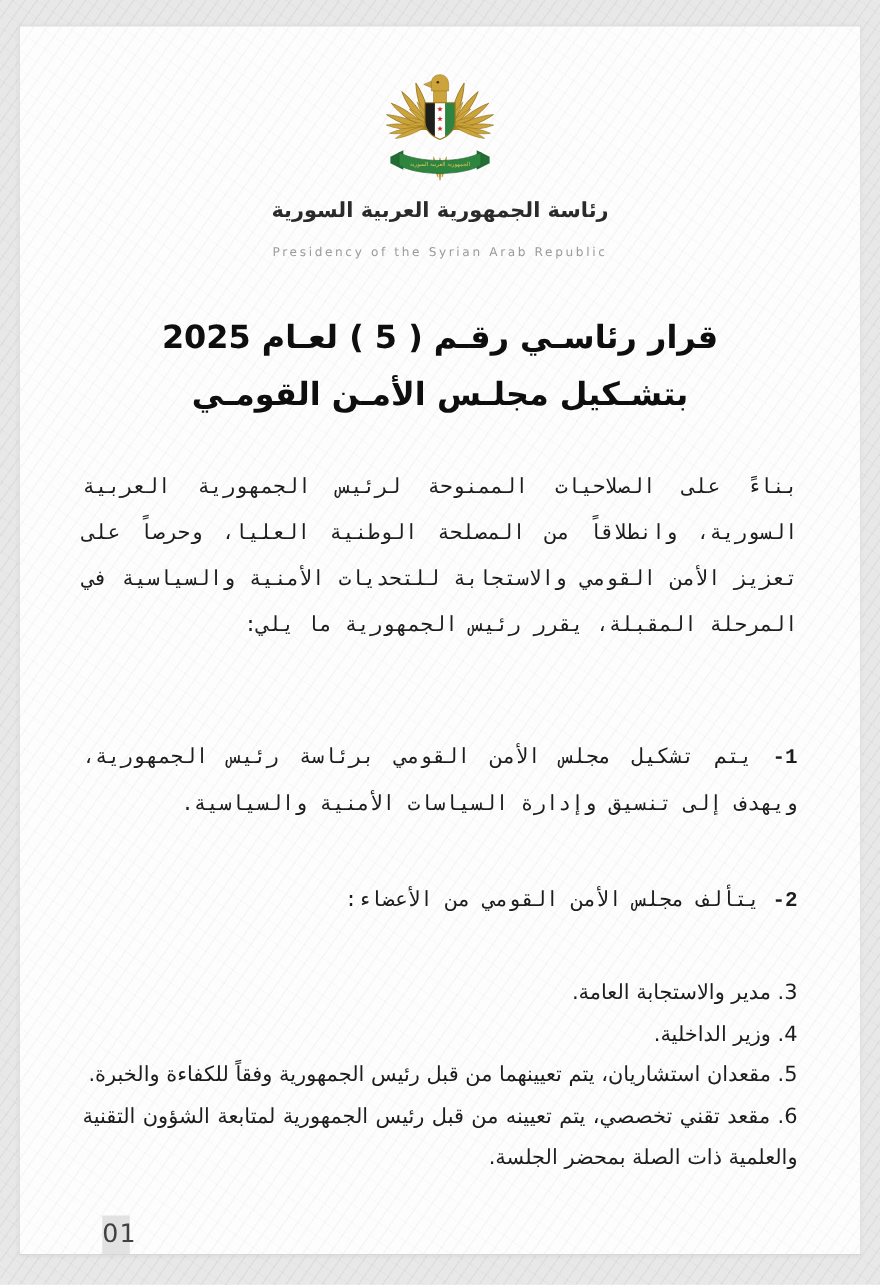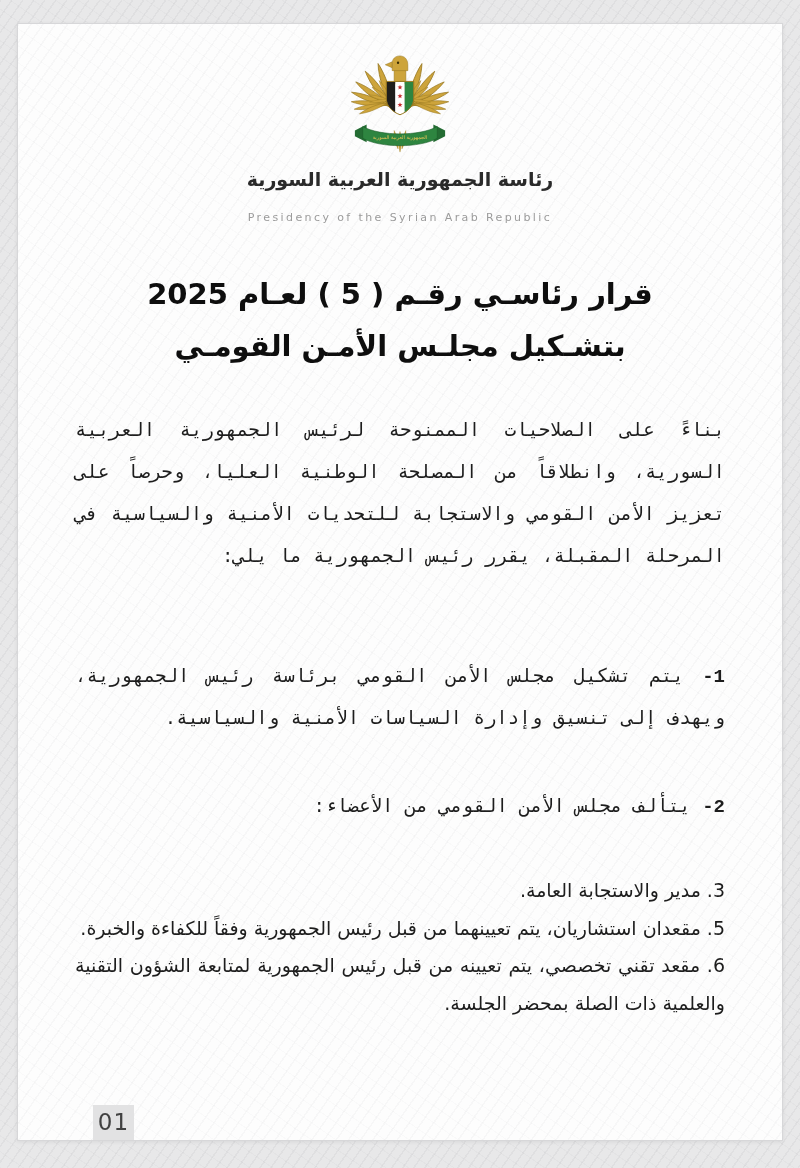--- a/index.html
+++ b/index.html
@@ -14,21 +14,21 @@
   .card{
     position:absolute;left:17px;top:23px;width:764px;height:1116px;
     background-color:#fdfdfd;
     background-image:
       repeating-linear-gradient(125deg, rgba(130,130,138,0.05) 0 1.5px, rgba(0,0,0,0) 1.5px 10px),
       repeating-linear-gradient(35deg, rgba(130,130,138,0.03) 0 1px, rgba(0,0,0,0) 1px 14px);
     border:1px solid #d7d7d9;
     box-shadow:0 1px 4px rgba(0,0,0,0.07);
   }
   .content{padding:0 57px;}
-  .emblem-wrap{padding-top:28px;text-align:center;}
+  .emblem-wrap{padding-top:40px;text-align:center;}
   .org-ar{
     margin:10px 0 0;font-size:19px;font-weight:bold;color:#2a2a2a;
     text-align:center;direction:rtl;
   }
   .org-en{
     margin-top:21px;font-size:11px;letter-spacing:2.4px;color:#9b9b9b;
     text-align:center;
   }
   .title{
     margin:44px 0 0;text-align:center;direction:rtl;
@@ -43,21 +43,21 @@
   .preamble{margin:38px 0 0;}
   .clause{margin:0;}
   .clause-1{margin-top:78px;}
   .clause-2{margin-top:46px;}
   .cnum{font-weight:bold;}
   .members{
     list-style:none;margin:44px 0 0;padding:0;direction:rtl;
     color:#1d1d1d;font-size:19px;line-height:37.5px;text-align:justify;
   }
   .pagenum{
-    position:absolute;left:75px;bottom:0;width:41px;height:35px;
+    position:absolute;left:75px;bottom:0;width:25px;height:35px;
     background:#e2e2e3;color:#414141;font-size:23px;line-height:35px;
     text-align:center;letter-spacing:1px;
   }
 </style>
 </head>
 <body>
 
 <div class="card">
   <div class="content">
 
@@ -130,20 +130,24 @@
       <span class="cnum">2-</span>
       <span>يتألف مجلس الأمن القومي من الأعضاء:</span>
     </p>
 
     <ul class="members">
       <li>
         <span>3.</span>
         <span>مدير والاستجابة العامة.</span>
       </li>
       <li>
+        <span>4.</span>
+        <span>وزير الداخلية.</span>
+      </li>
+      <li>
         <span>5.</span>
         <span>مقعدان استشاريان، يتم تعيينهما من قبل رئيس الجمهورية وفقاً للكفاءة والخبرة.</span>
       </li>
       <li>
         <span>6.</span>
         <span>مقعد تقني تخصصي، يتم تعيينه من قبل رئيس الجمهورية لمتابعة الشؤون التقنية والعلمية ذات الصلة بمحضر الجلسة.</span>
       </li>
     </ul>
 
   </div>

